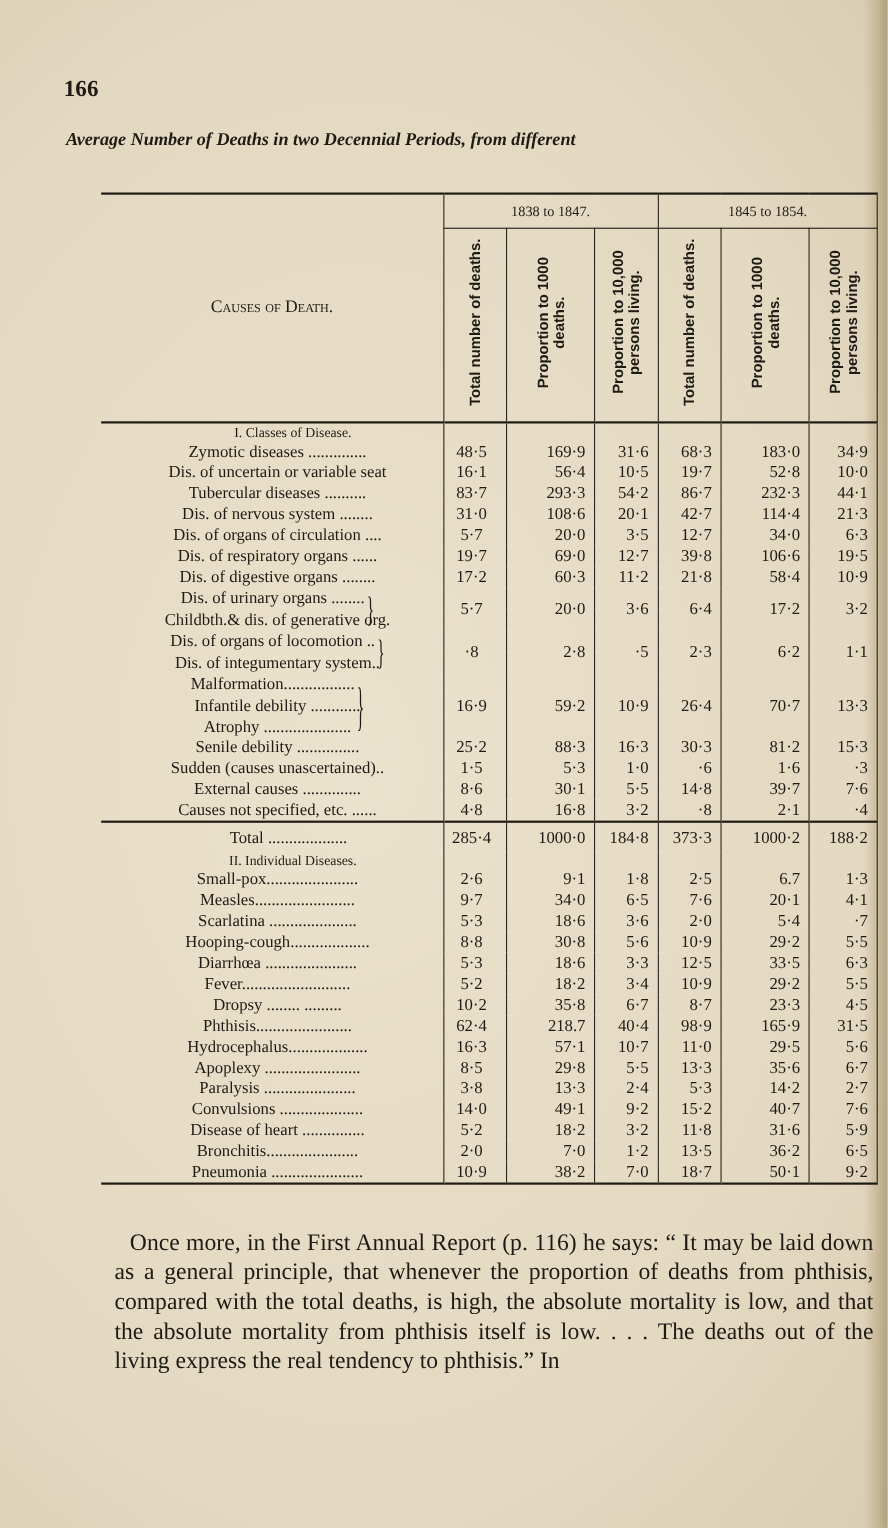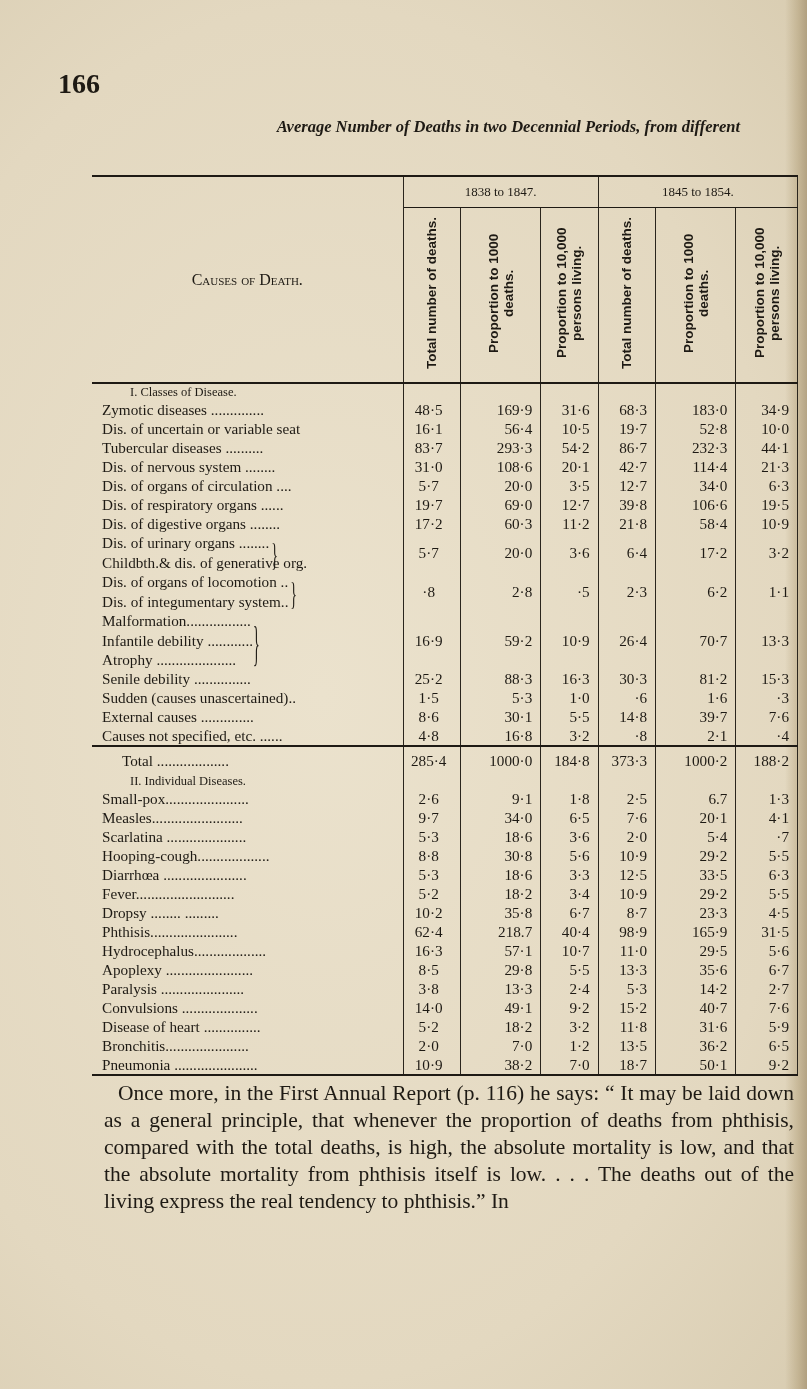--- a/index.html
+++ b/index.html
@@ -12,29 +12,29 @@
     position: relative;
   }
   .edge-shadow {
     position: absolute; right: 0; top: 0; width: 22px; height: 1389px;
     background: linear-gradient(to right, rgba(180,160,120,0) 0%, rgba(170,150,110,0.45) 60%, rgba(150,130,95,0.6) 100%);
   }
   .running-head {
     position: absolute; top: 68px; left: 58px; width: 600px; height: 28px;
   }
   .page-number {
-    position: absolute; left: 0; top: 0; font-size: 28px; font-weight: bold;
+    position: absolute; left: 0; top: 0; font-size: 21px; font-weight: bold;
     font-family: "Liberation Serif", serif;
   }
   .running-title {
     position: absolute; left: 100px; top: 4px; font-size: 15.5px; font-weight: bold;
     letter-spacing: 1px; font-family: "Liberation Serif", serif;
   }
   .caption {
-    position: absolute; top: 117px; left: 60px; width: 680px; text-align: right;
+    position: absolute; top: 117px; left: 60px; width: 680px; text-align: left;
     font-family: "Liberation Serif", serif; font-style: italic; font-weight: bold;
     font-size: 16.5px; line-height: 20px;
   }
   .table-wrap {
     position: absolute; left: 92px; top: 175px; width: 706px;
   }
   table {
     border-collapse: collapse; width: 706px;
     font-family: "Liberation Serif", serif; font-size: 15.2px;
   }
@@ -52,30 +52,30 @@
   }
   .rot {
     writing-mode: vertical-rl; transform: rotate(180deg);
     font-family: "Liberation Sans", sans-serif; font-weight: bold;
     font-size: 13.5px; line-height: 15px; display: inline-block; text-align: center;
   }
   .cause-head {
     border-bottom: 2px solid #1e1a14; text-align: center; font-variant: small-caps;
     font-size: 16px; font-weight: normal; vertical-align: middle;
   }
-  td.label { padding-left: 10px; white-space: nowrap; height: 19px; line-height: 19px; }
+  td.label { padding-left: 10px; white-space: nowrap; height: 19px; line-height: 19px; text-align: center; }
   td.num { text-align: right; padding-right: 8px; white-space: nowrap; line-height: 19px; }
   td.num.c1 { padding-right: 6px; text-align: center; }
   .section-label { font-size: 12.5px; padding-left: 38px !important; height: 16px !important; line-height: 16px !important; }
   .total-row td { border-top: 2px solid #1e1a14; height: 26px; }
   .total-label { padding-left: 30px !important; margin-top: 27px; }
   .bottom-rule td { border-bottom: 2px solid #1e1a14; }
   .brace { display: inline-block; font-size: 14px; margin-left: 2px; }
   .body-text {
-    position: absolute; left: 104px; top: 1080px; width: 690px;
+    position: absolute; left: 104px; top: 1116px; width: 690px;
     font-family: "Liberation Serif", serif; font-size: 21.5px; line-height: 27px;
     text-align: justify;
   }
   .body-text p { margin: 0; }
   .indent { text-indent: 14px; }
 </style>
 </head>
 <body>
 
 <div class="edge-shadow"></div>

